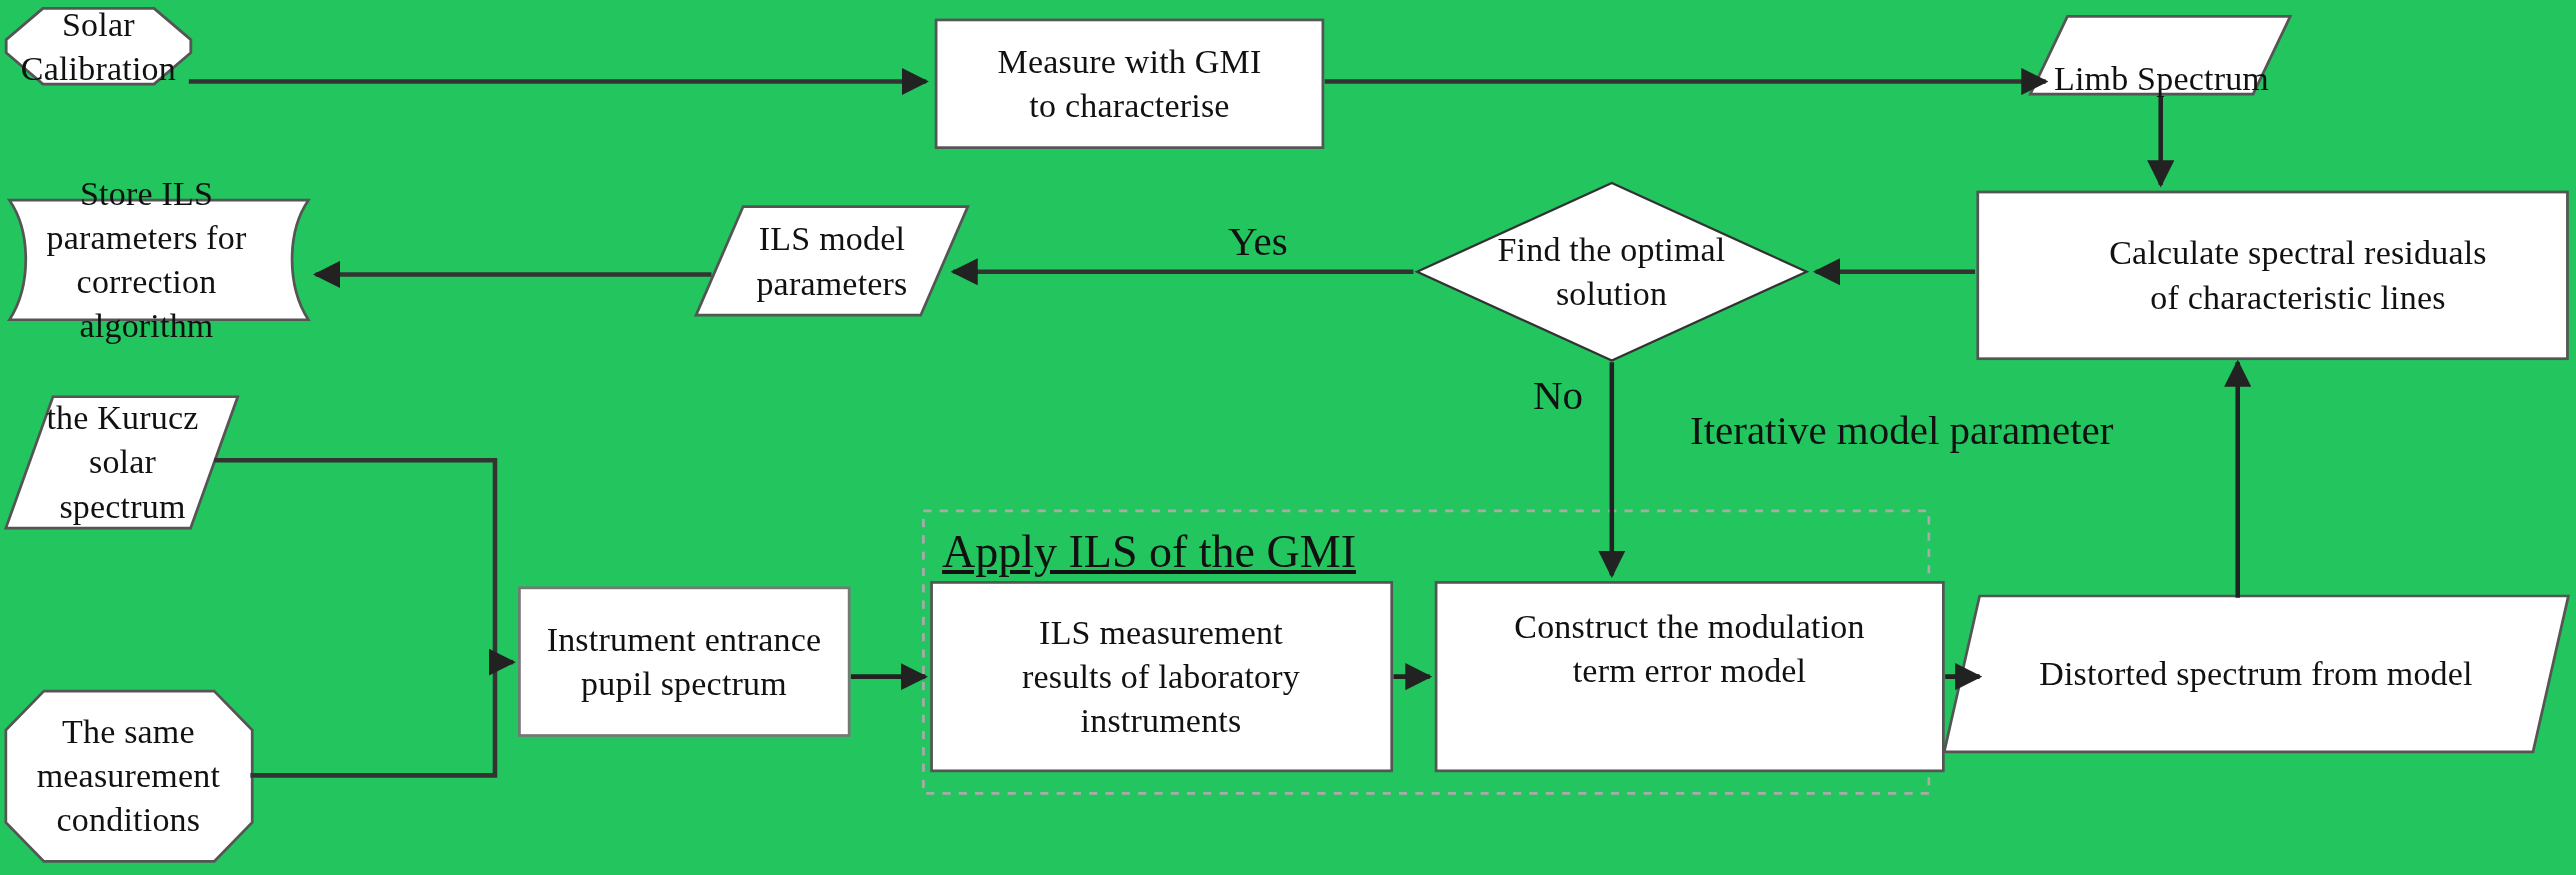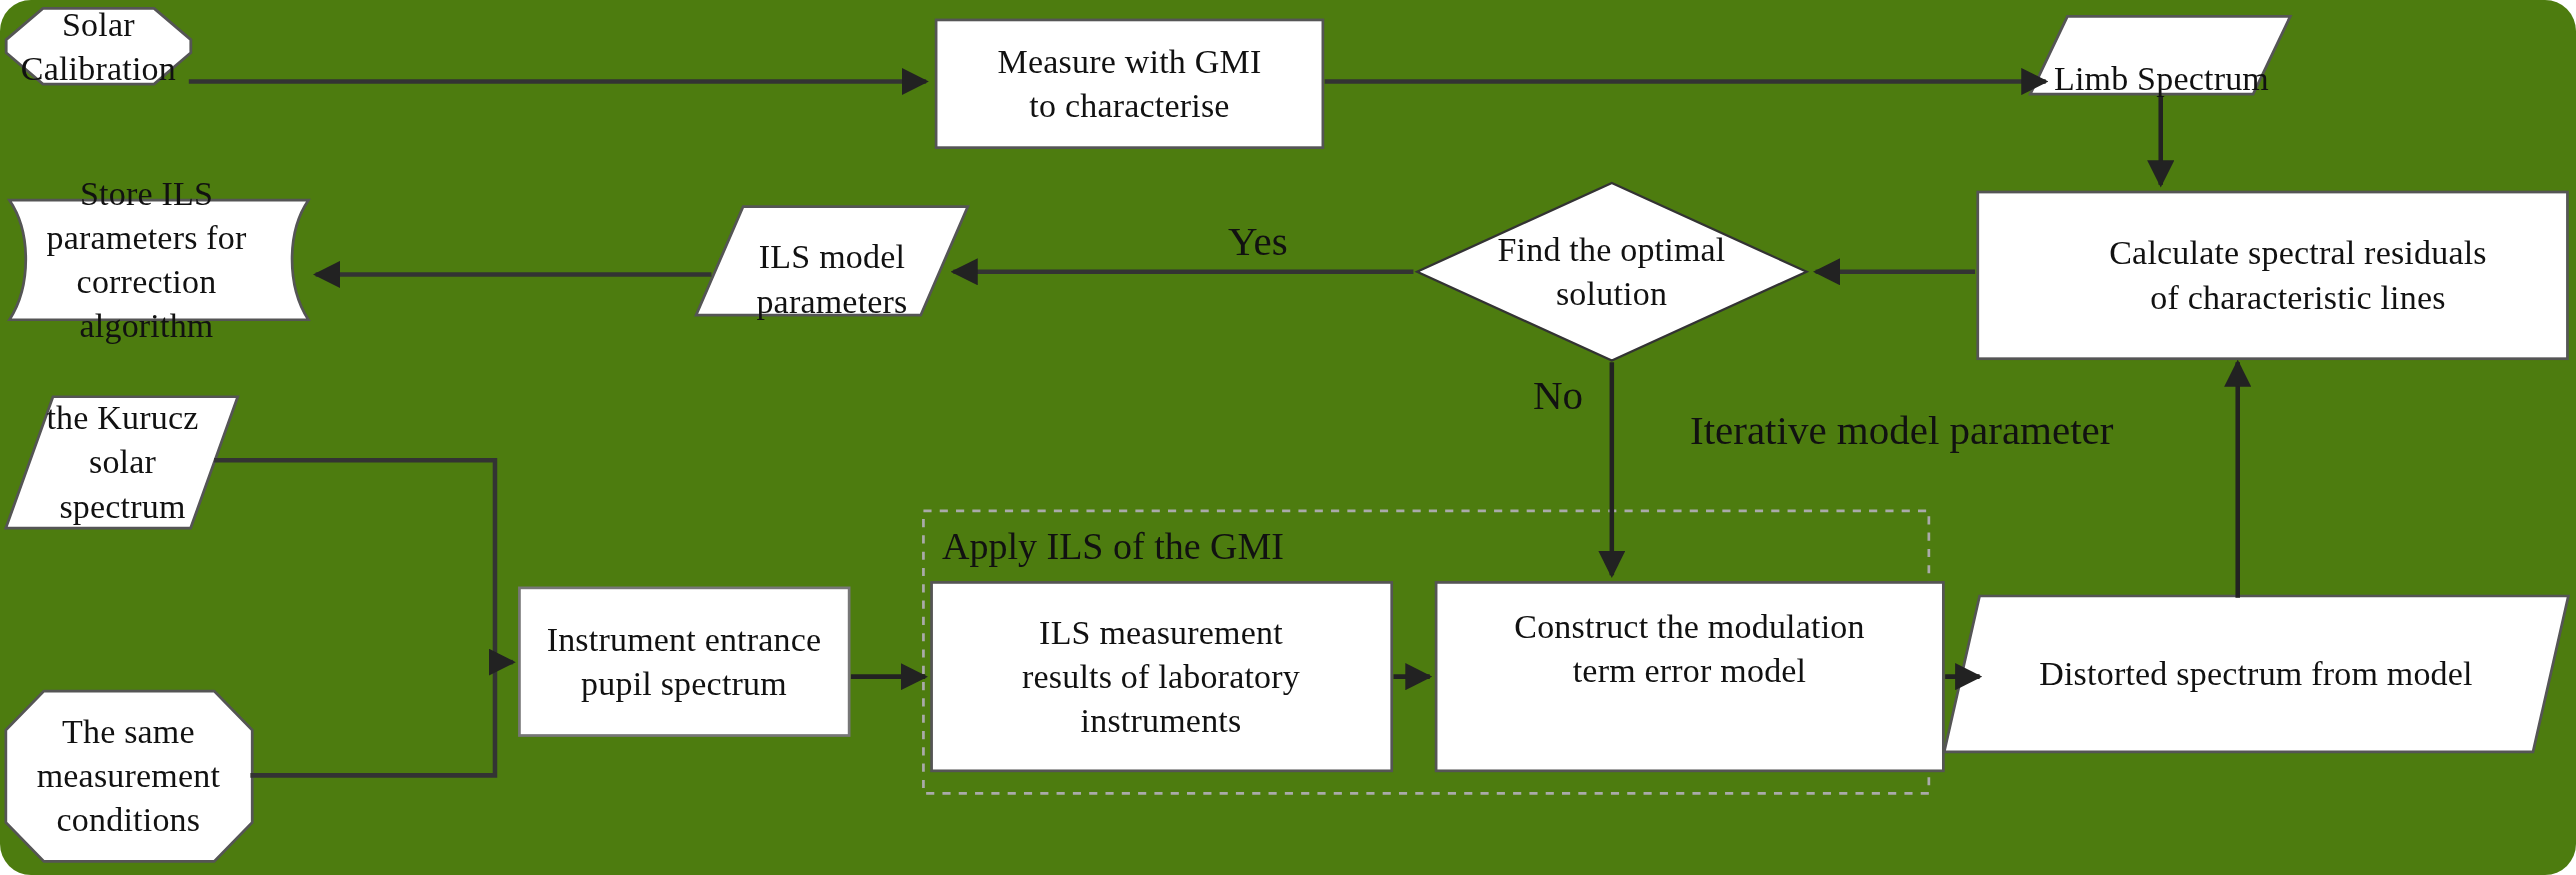--- a/index.html
+++ b/index.html
@@ -4,24 +4,23 @@
 <style>
   html, body {
     margin: 0;
     padding: 0;
     background: #ffffff;
   }
   #canvas {
     position: relative;
     width: 2576px;
     height: 875px;
-    background: #4d7c0f;
+    background: #22c55e;
     font-family: "Liberation Serif", "DejaVu Serif", serif;
     overflow: hidden;
-    border-radius: 31px;
   }
   #flow-svg {
     position: absolute;
     left: 0;
     top: 0;
     width: 2576px;
     height: 875px;
   }
   .node-label {
     position: absolute;
@@ -40,24 +39,25 @@
     position: absolute;
     color: #111111;
     font-size: 41px;
     line-height: 1.2;
     white-space: nowrap;
     pointer-events: none;
   }
   .group-label {
     position: absolute;
     color: #111111;
-    font-size: 38px;
+    font-size: 46px;
     line-height: 1.2;
     white-space: nowrap;
     pointer-events: none;
+    text-decoration: underline;
   }
   .hit {
     position: absolute;
     background: transparent;
   }
 </style>
 </head>
 <body>
 
 <div id="canvas">
@@ -138,21 +138,21 @@
 Calibration</div>
 
   <div class="node-label" style="left:936px; top:20px; width:387px; height:128px;">Measure with GMI
 to characterise</div>
 
   <div class="node-label" style="left:2039px; top:16.3px; width:245px; height:78px;margin-top:24px;">Limb Spectrum</div>
 
   <div class="node-label" style="left:8px; top:200px; width:277px; height:120px;text-align:center;">Store ILS parameters for
 correction algorithm</div>
 
-  <div class="node-label" style="left:716px; top:207px; width:232px; height:109px;margin-top:18px;">ILS model
+  <div class="node-label" style="left:716px; top:207px; width:232px; height:109px;">ILS model
 parameters</div>
 
   <div class="node-label" style="left:1454px; top:207px; width:315px; height:130px;">Find the optimal
 solution</div>
 
   <div class="node-label" style="left:1978px; top:192px; width:590px; height:167px;padding-left:25px;">Calculate spectral residuals
 of characteristic lines</div>
 
   <div class="node-label" style="left:22px; top:397px; width:201px; height:131px;">the Kurucz solar
 spectrum</div>

